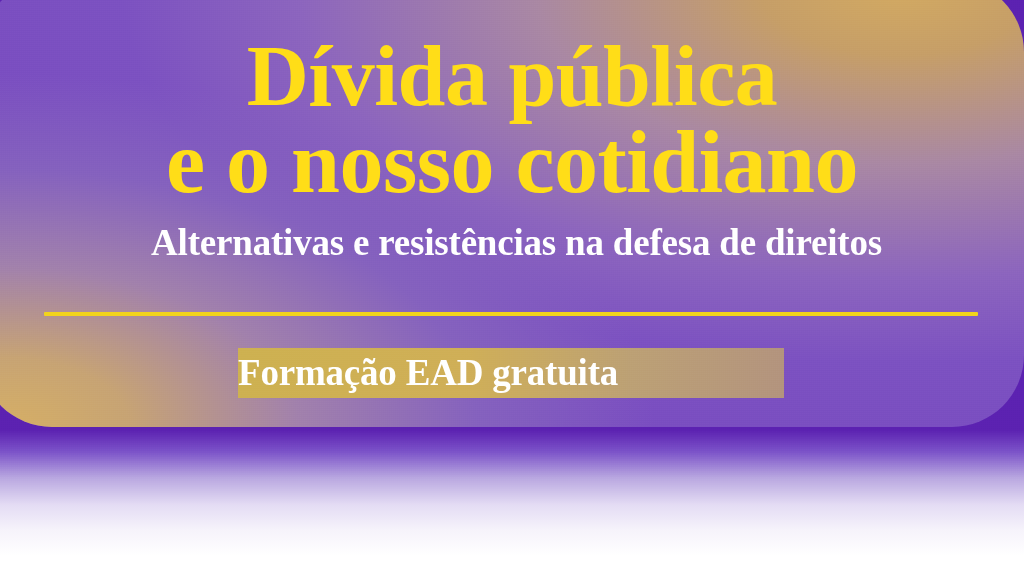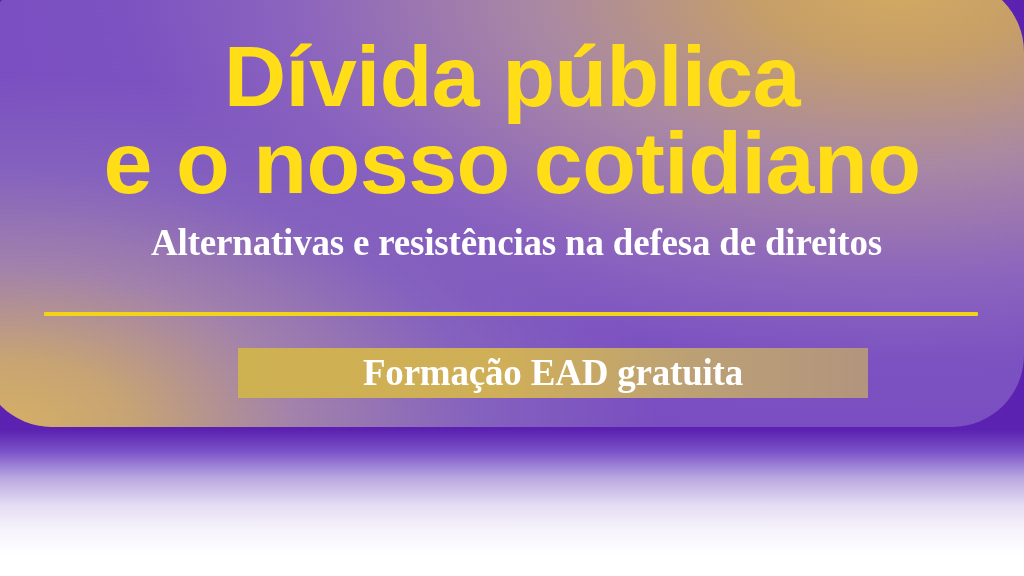--- a/index.html
+++ b/index.html
@@ -54,21 +54,21 @@
   
   .card{border-radius:72px;}
 
   
   .hero-text{
     position:absolute;left:0;right:0;top:34px;
     text-align:center;
     z-index:5;
   }
   .title{
-    font-family:Liberation Sans, sans-serif;
+    font-family:Liberation Serif, serif;
     color:#ffdd17;
     font-weight:700;
     font-size:86px;
     line-height:0.99;
     letter-spacing:-0.5px;
     margin:0;
     padding:0 18px;
   }
   .title .l1{display:block;}
   .title .l2{display:block;font-size:88px;}
@@ -84,24 +84,24 @@
     white-space:nowrap;
   }
 
   .rule{
     position:absolute;left:44px;top:312px;width:934px;height:4px;
     background:#f2d31b;z-index:6;border-radius:1px;
   }
 
   
   .badge{
-    position:absolute;left:238px;top:348px;width:630px;height:50px;
+    position:absolute;left:238px;top:348px;width:546px;height:50px;
     z-index:6;
     background:linear-gradient(90deg,#cdb04f 0%,#cfae56 42%,#bb9f73 72%,#b2927c 100%);
-    display:flex;align-items:center;justify-content:center;
+    display:flex;align-items:center;justify-content:flex-start;
   }
   .badge-text{
     font-family:"Liberation Serif", serif;
     color:#ffffff;font-weight:700;font-size:37px;line-height:1;
     letter-spacing:-0.2px;white-space:nowrap;
     transform:translateY(-1px);
   }
 
   
   .footer{

